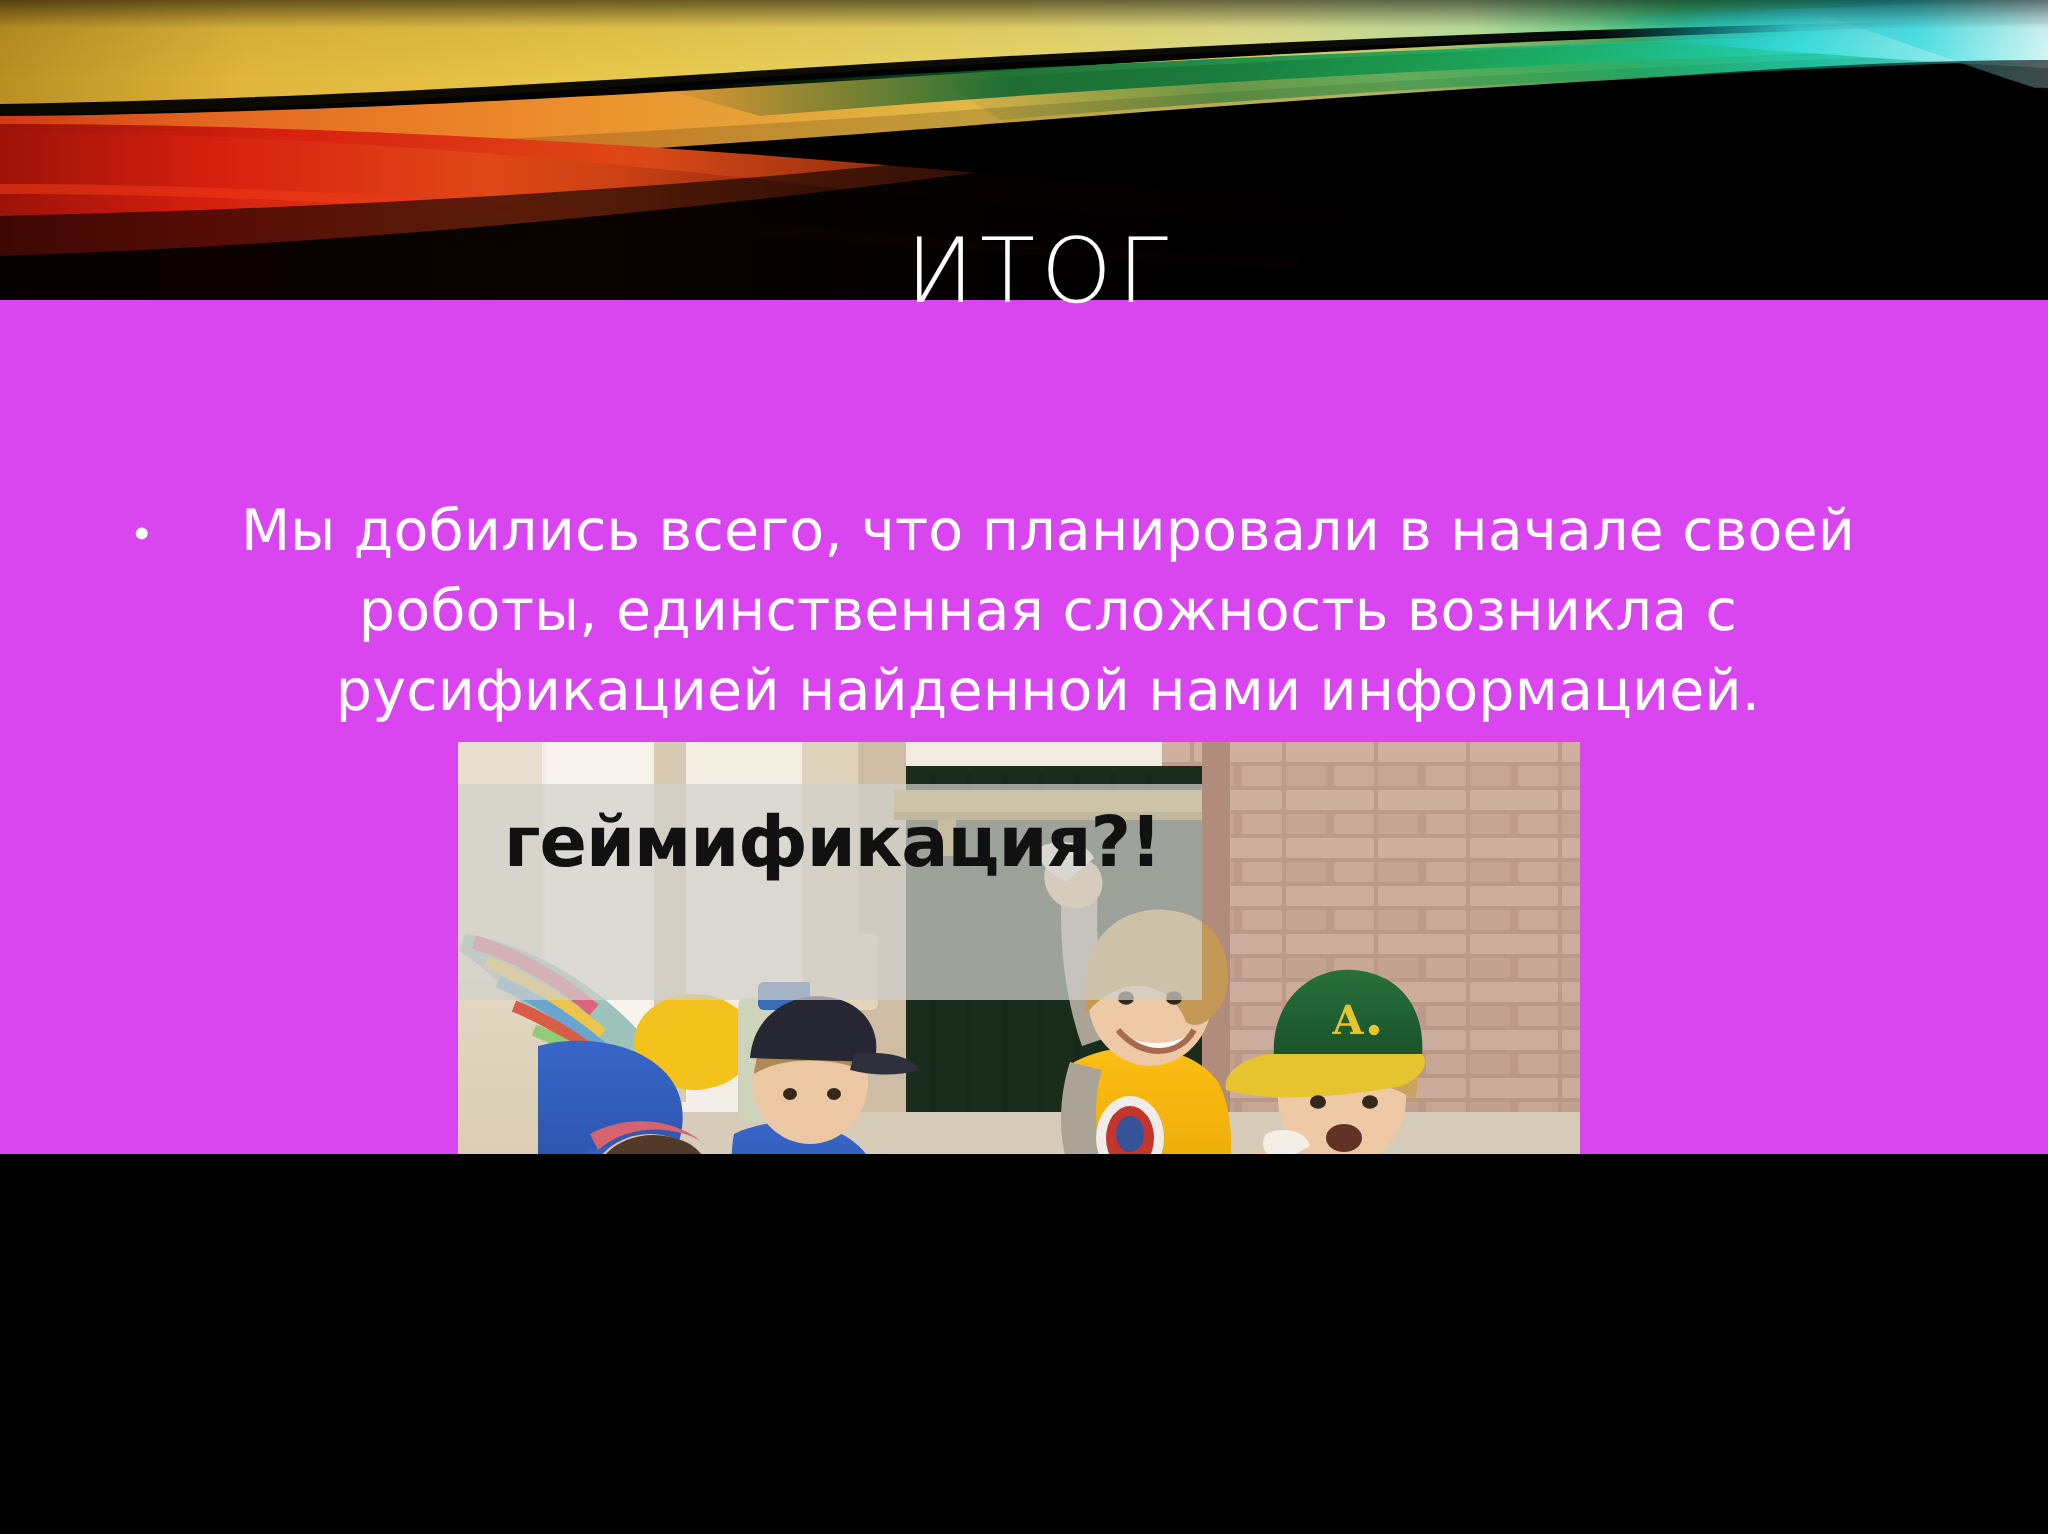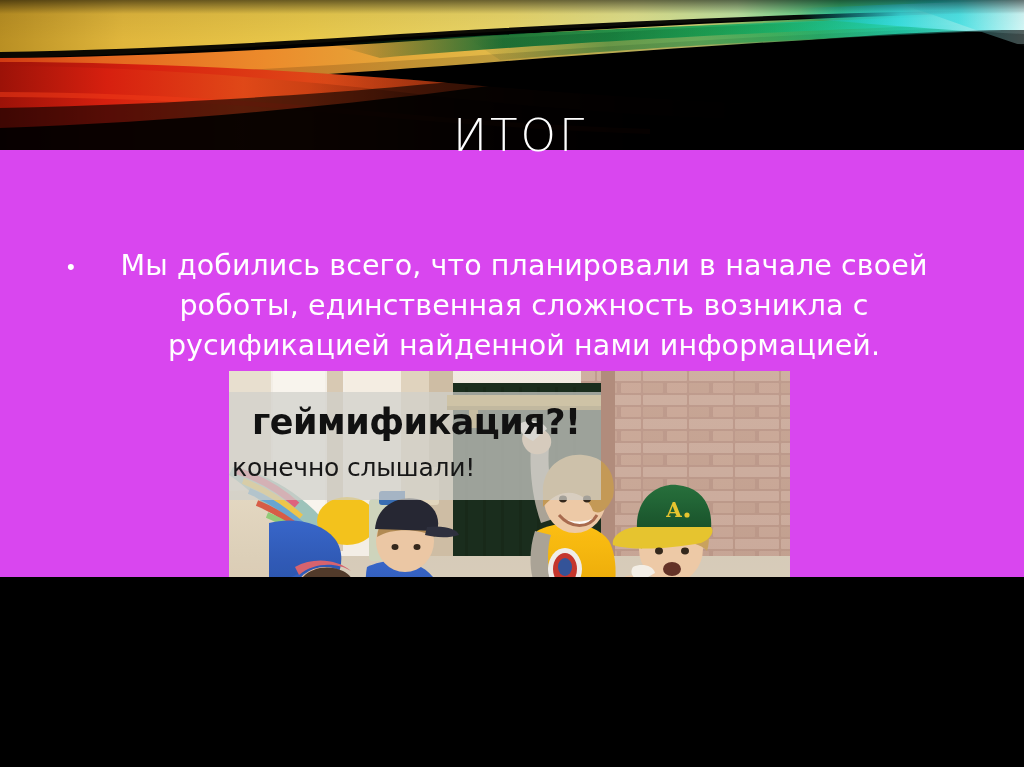--- a/index.html
+++ b/index.html
@@ -442,16 +442,15 @@
         <rect x="300" y="284" width="14" height="10" rx="2" fill="#7b8290"></rect>
         <path d="M350,300 L358,296 L360,316 L352,318 Z" fill="#2fb7a8"></path>
         <path d="M336,342 L344,338 L346,358 L338,360 Z" fill="#3fa84e"></path>
       </g>
 
       <rect x="0" y="0" width="561" height="367" fill="#c9a06a" opacity="0.06"></rect>
     </svg>
 
     <div class="photo-overlay-box"></div>
     <div class="photo-cap-main">геймификация?!</div>
-    <div class="photo-cap-sub">конечно слышали!</div>
   </div>
 
 </div>
 
 </body></html>

